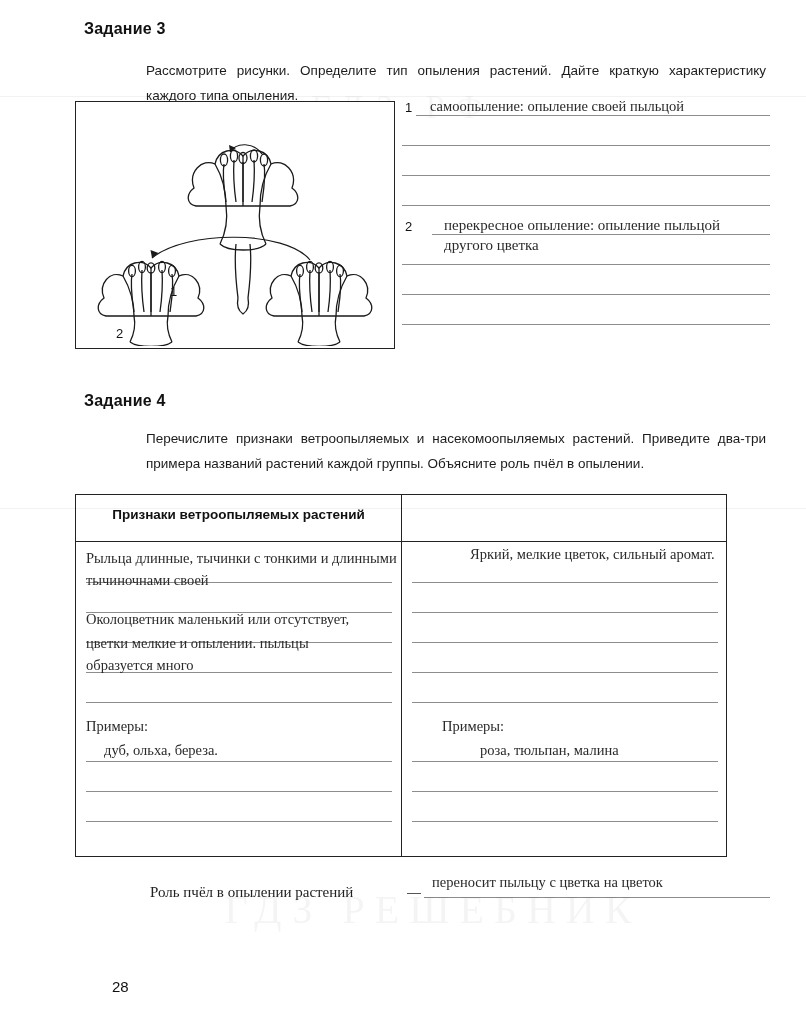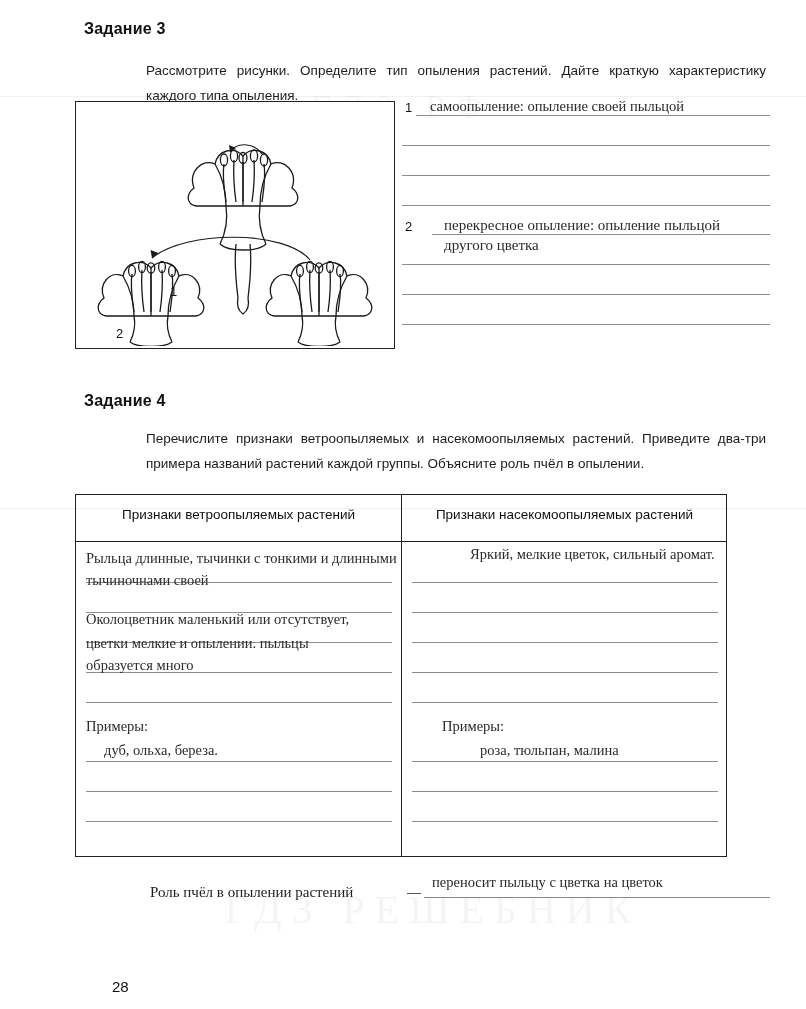--- a/index.html
+++ b/index.html
@@ -94,21 +94,21 @@
     position: absolute;
     left: 0; right: 0;
     top: 46px;
     height: 0;
     border-top: 1.5px solid #222;
   }
   .col-head {
     position: absolute;
     top: 12px;
     font-size: 13.5px;
-    font-weight: normal;
+    font-weight: bold;
     text-align: center;
     color: #111;
   }
   #head-left  { left: 0;   width: 325px; }
   #head-right { left: 326px; width: 325px; }
 
   .cell-rule {
     position: absolute;
     height: 0;
     border-bottom: 1px solid #8d8d8d;
@@ -280,21 +280,20 @@
   <div class="rule" style="left:402px; top:324px; width:368px;"></div>
 
   <div class="task-title" id="task4-title">Задание 4</div>
   <div class="task-text" id="task4-text">Перечислите признаки ветроопыляемых и насекомоопыляемых растений. Приведите два-три примера названий растений каждой группы. Объясните роль пчёл в опылении.</div>
 
   <div class="tbl">
     <div class="tbl-divider-v"></div>
     <div class="tbl-head-rule"></div>
 
     <div class="col-head" id="head-left">Признаки ветроопыляемых растений</div>
-    <div class="col-head" id="head-right">Признаки насекомоопыляемых растений</div>
 
     <div class="cell-rule" style="left:10px; top:87px;  width:306px;"></div>
     <div class="cell-rule" style="left:10px; top:117px; width:306px;"></div>
     <div class="cell-rule" style="left:10px; top:147px; width:306px;"></div>
     <div class="cell-rule" style="left:10px; top:177px; width:306px;"></div>
     <div class="cell-rule" style="left:10px; top:207px; width:306px;"></div>
 
     <div class="cell-rule" style="left:336px; top:87px;  width:306px;"></div>
     <div class="cell-rule" style="left:336px; top:117px; width:306px;"></div>
     <div class="cell-rule" style="left:336px; top:147px; width:306px;"></div>

